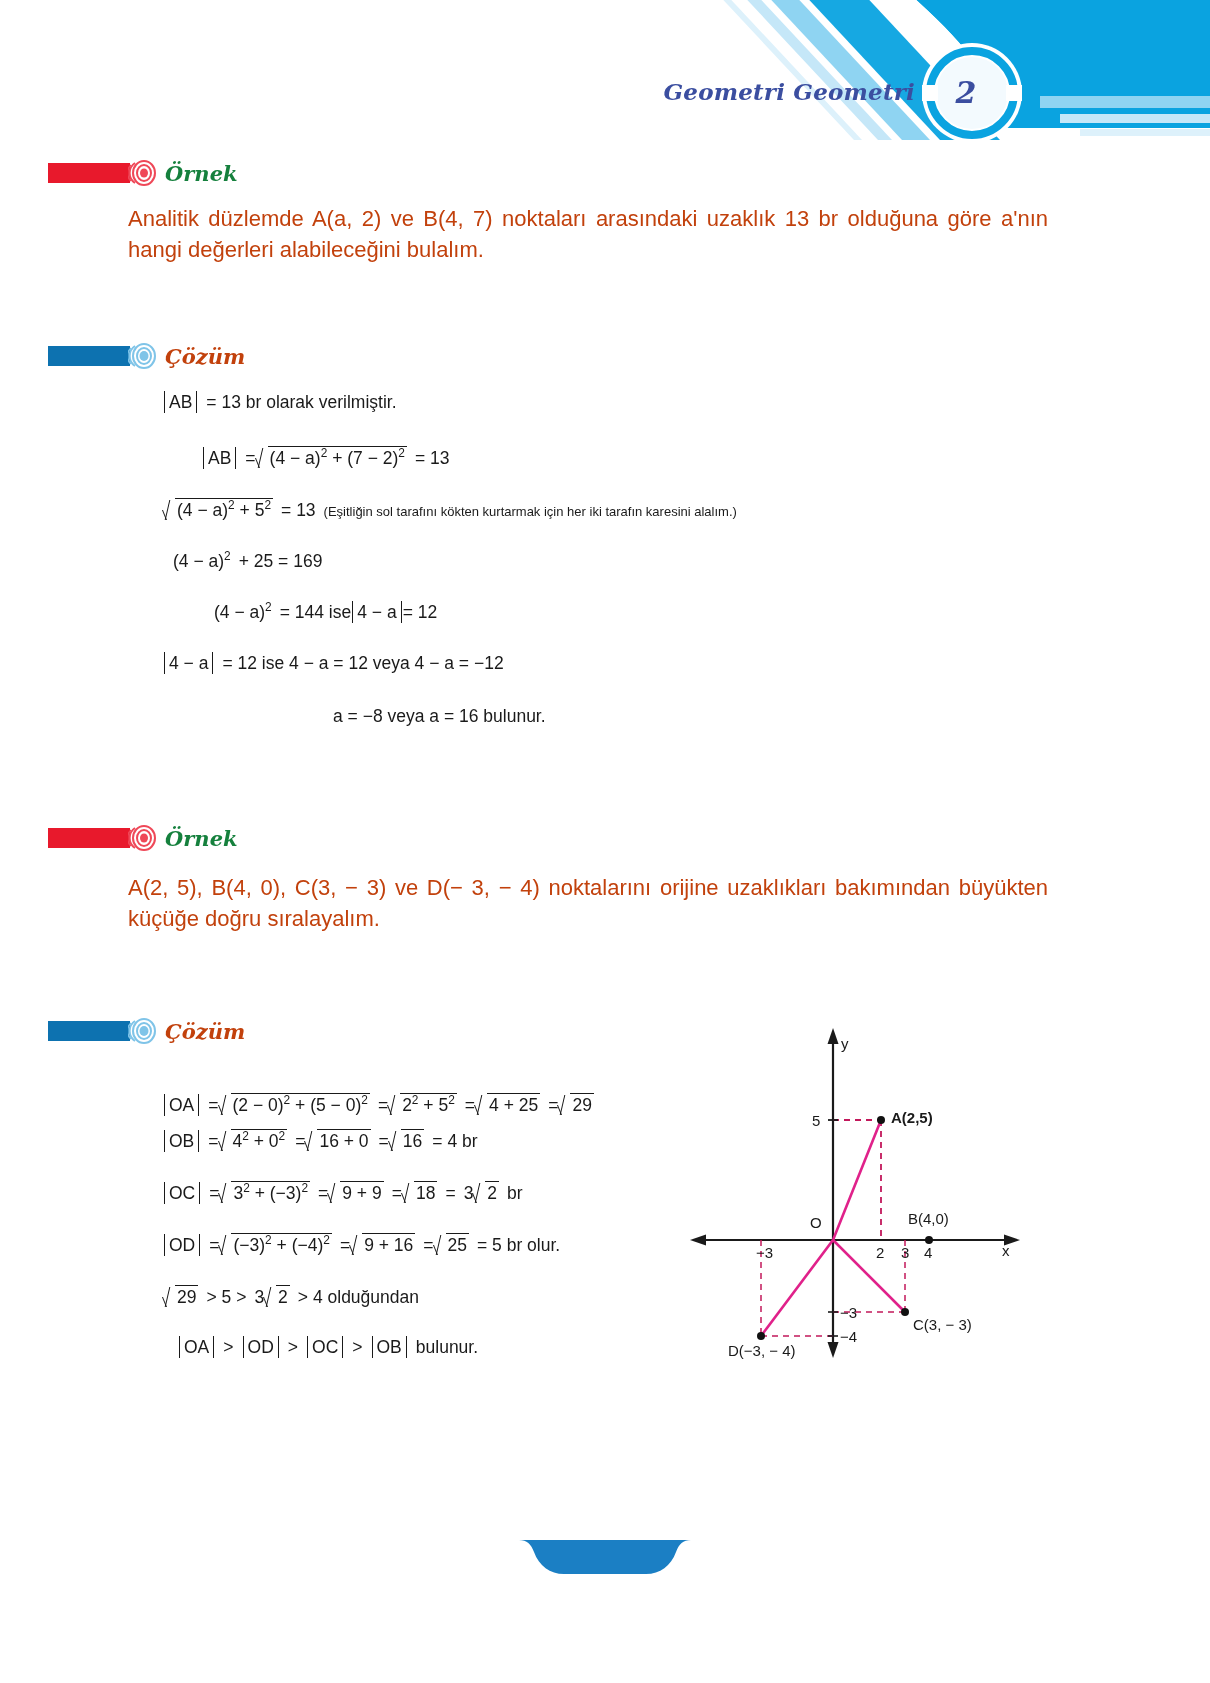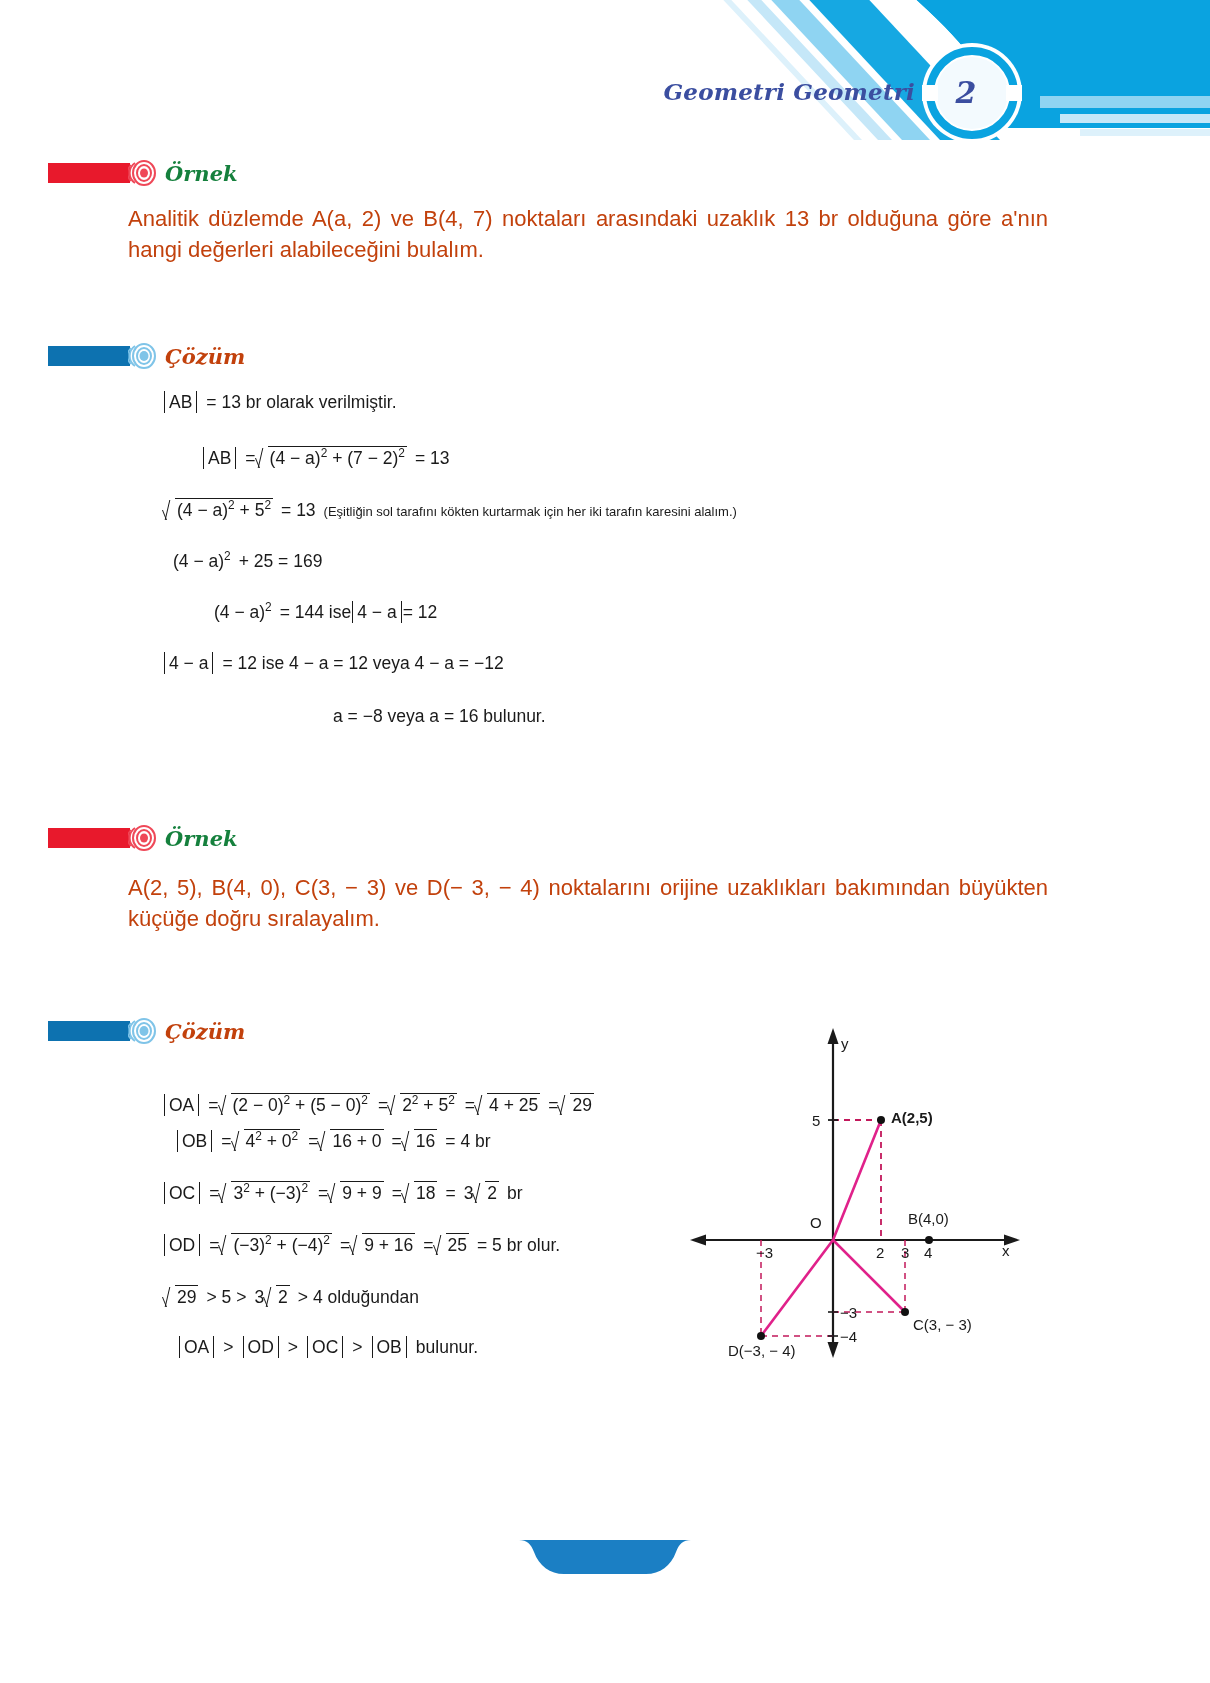--- a/index.html
+++ b/index.html
@@ -214,21 +214,21 @@
     <path d="M 7 3 A 12 12 0 0 0 7 23" fill="none" stroke="#7fc4e8" stroke-width="2"></path>
     <path d="M 3 5 A 11 11 0 0 0 3 21" fill="none" stroke="#7fc4e8" stroke-width="1.6"></path>
   </svg>
   <span class="btxt blue">Çözüm</span>
 </div>
 
 <div class="mline" style="left:163px; top:1077px;margin-top:16px;">
   <span class="abs">OA</span><span class="sp"></span>=<span class="rad"><span class="rbody"><span>(2 − 0)</span><sup>2</sup> + <span>(5 − 0)</span><sup>2</sup></span></span><span class="sp"></span>=<span class="rad"><span class="rbody"><span>2</span><sup>2</sup> + <span>5</span><sup>2</sup></span></span><span class="sp"></span>=<span class="rad"><span class="rbody">4 + 25</span></span><span class="sp"></span>=<span class="rad"><span class="rbody">29</span></span>
 </div>
 
-<div class="mline" style="left:176px; top:1129px;">
+<div class="mline" style="left:163px; top:1129px;">
   <span class="abs">OB</span><span class="sp"></span>=<span class="rad"><span class="rbody"><span>4</span><sup>2</sup> + <span>0</span><sup>2</sup></span></span><span class="sp"></span>=<span class="rad"><span class="rbody">16 + 0</span></span><span class="sp"></span>=<span class="rad"><span class="rbody">16</span></span><span class="sp"></span><span>= 4 br</span>
 </div>
 
 <div class="mline" style="left:163px; top:1181px;">
   <span class="abs">OC</span><span class="sp"></span>=<span class="rad"><span class="rbody"><span>3</span><sup>2</sup> + <span>(−3)</span><sup>2</sup></span></span><span class="sp"></span>=<span class="rad"><span class="rbody">9 + 9</span></span><span class="sp"></span>=<span class="rad"><span class="rbody">18</span></span><span class="sp"></span>=<span class="sp"></span><span>3</span><span class="rad"><span class="rbody">2</span></span><span class="sp"></span><span>br</span>
 </div>
 
 <div class="mline" style="left:163px; top:1233px;">
   <span class="abs">OD</span><span class="sp"></span>=<span class="rad"><span class="rbody"><span>(−3)</span><sup>2</sup> + <span>(−4)</span><sup>2</sup></span></span><span class="sp"></span>=<span class="rad"><span class="rbody">9 + 16</span></span><span class="sp"></span>=<span class="rad"><span class="rbody">25</span></span><span class="sp"></span><span>= 5 br olur.</span>
 </div>

